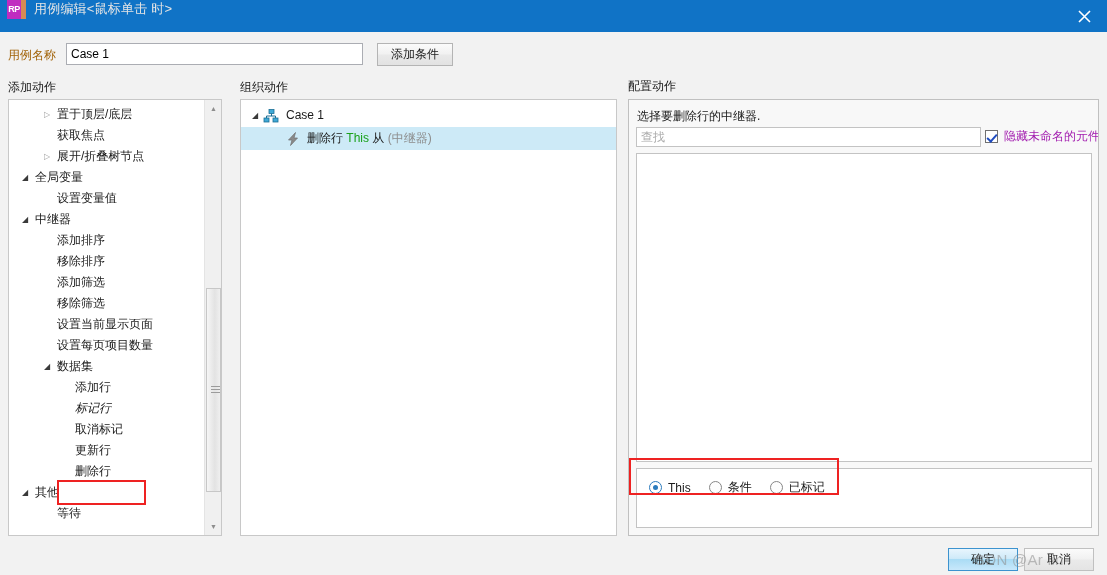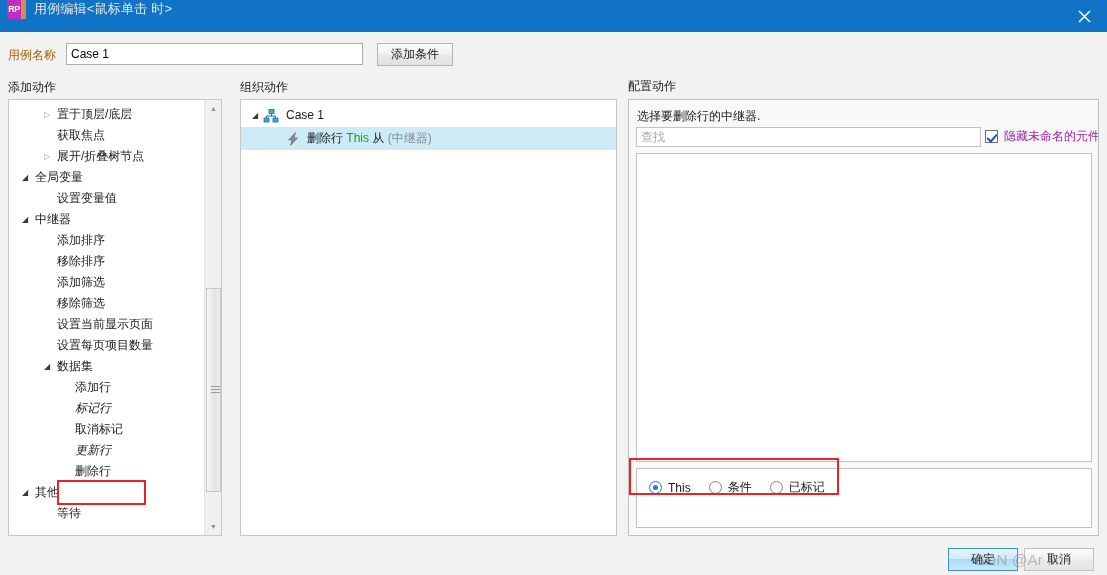--- a/index.html
+++ b/index.html
@@ -337,21 +337,21 @@
         <div class="tnode lvl2" style="padding-left: 48px;"><span>添加排序</span></div>
         <div class="tnode lvl2" style="padding-left: 48px;"><span>移除排序</span></div>
         <div class="tnode lvl2" style="padding-left: 48px;"><span>添加筛选</span></div>
         <div class="tnode lvl2" style="padding-left: 48px;"><span>移除筛选</span></div>
         <div class="tnode lvl2" style="padding-left: 48px;"><span>设置当前显示页面</span></div>
         <div class="tnode lvl2" style="padding-left: 48px;"><span>设置每页项目数量</span></div>
         <div class="tnode lvl1" style="padding-left: 48px;"><span class="arrow expanded" style="left: 31px;">◢</span><span>数据集</span></div>
         <div class="tnode lvl3" style="padding-left: 66px;"><span>添加行</span></div>
         <div class="tnode lvl3" style="padding-left: 66px; font-style: italic;"><span>标记行</span></div>
         <div class="tnode lvl3" style="padding-left: 66px;"><span>取消标记</span></div>
-        <div class="tnode lvl3" style="padding-left: 66px; font-style: italic;"><span>更新行</span></div>
+        <div class="tnode lvl3" style="padding-left: 66px;"><span>更新行</span></div>
         <div class="tnode lvl3" style="padding-left: 66px;"><span>删除行</span></div>
         <div class="tnode lvl1" style="padding-left: 26px;"><span class="arrow expanded" style="left: 9px;">◢</span><span>其他</span></div>
         <div class="tnode lvl2" style="padding-left: 48px;"><span>等待</span></div>
       </div>
     <div class="vscroll">
       <div class="arrw up">▲</div>
       <div class="thumb">
         <div class="grip">
             <i></i>
             <i></i>

